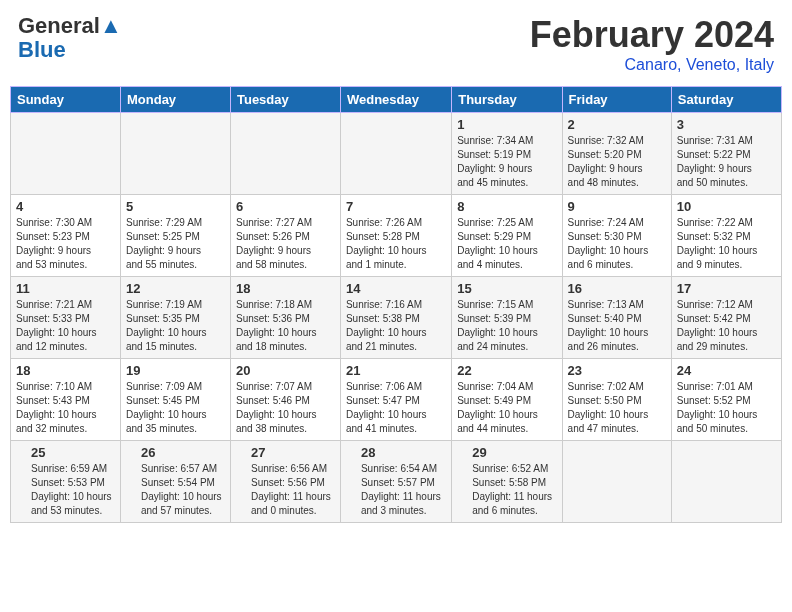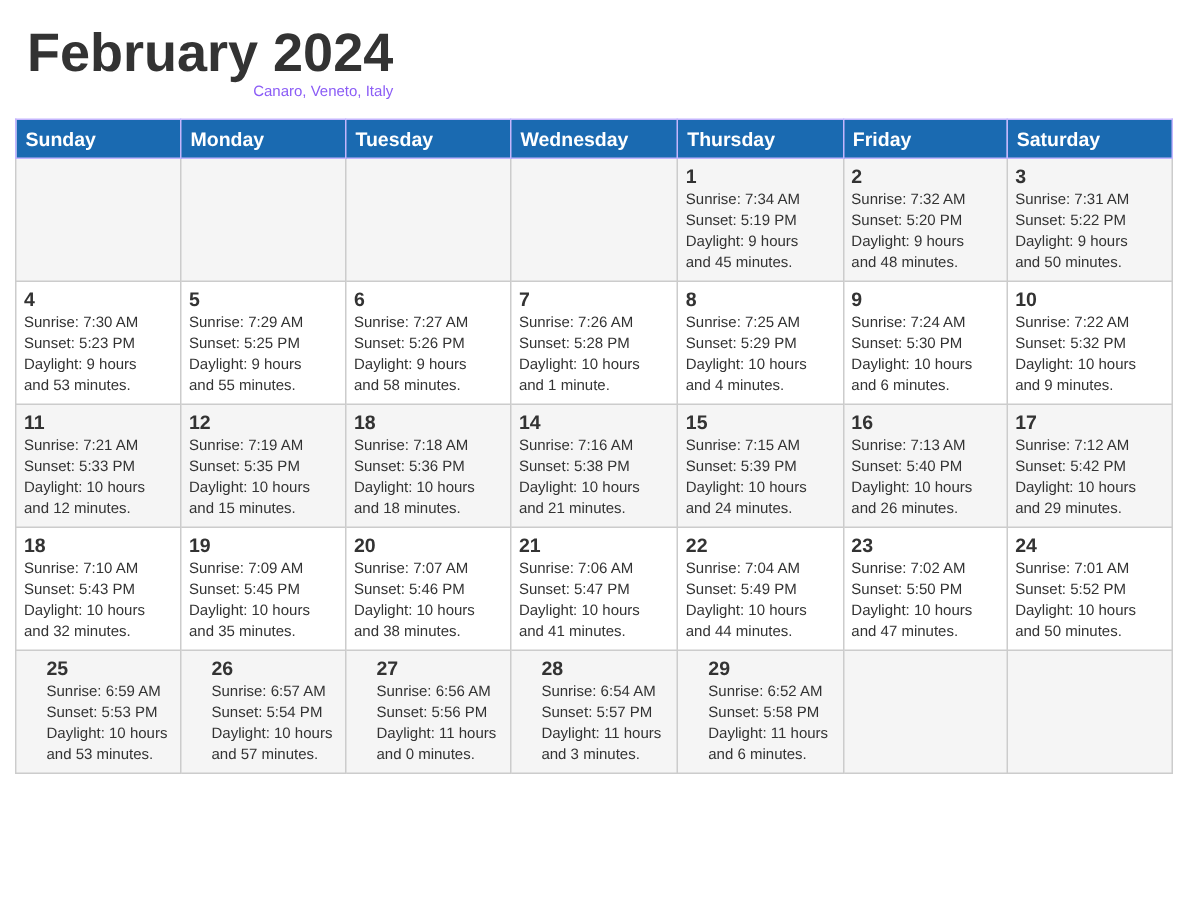--- a/index.html
+++ b/index.html
@@ -29,22 +29,22 @@
     }
     .title-block {
       text-align: right;
     }
     .month-title {
       font-size: 36px;
       font-weight: bold;
       color: #333;
     }
     .location {
-      font-size: 10px;
-      color: #8b5cf6;
+      font-size: 16px;
+      color: #1d4ed8;
     }
     .calendar {
       width: 100%;
       border-collapse: collapse;
       font-size: 11px;
     }
     .calendar th {
       background-color: #1a6ab1;
       color: #fff;
       text-align: left;
@@ -86,20 +86,30 @@
     .row1 td { background: #fff; }
     .row2 td { background: #f5f5f5; }
     .row3 td { background: #fff; }
     .row4 td { background: #f5f5f5; }
     .row5 td { background: #fff; padding-left: 20px; }
   </style>
 </head>
 <body>
 
 <div class="header">
+  <div class="logo">
+    <div class="logo-wrapper">
+      <div>
+        <div style="font-size:22px;font-weight:bold;color:#333;line-height:1.1;">
+          <span style="color:#333;">General</span><span style="color:#1a6ab1;">▲</span>
+        </div>
+        <div style="font-size:22px;font-weight:bold;color:#1a6ab1;line-height:1.1;">Blue</div>
+      </div>
+    </div>
+  </div>
   <div class="title-block">
     <div class="month-title">February 2024</div>
     <div class="location">Canaro, Veneto, Italy</div>
   </div>
 </div>
 
 <table class="calendar">
   <thead>
     <tr>
     <th>Sunday</th>

